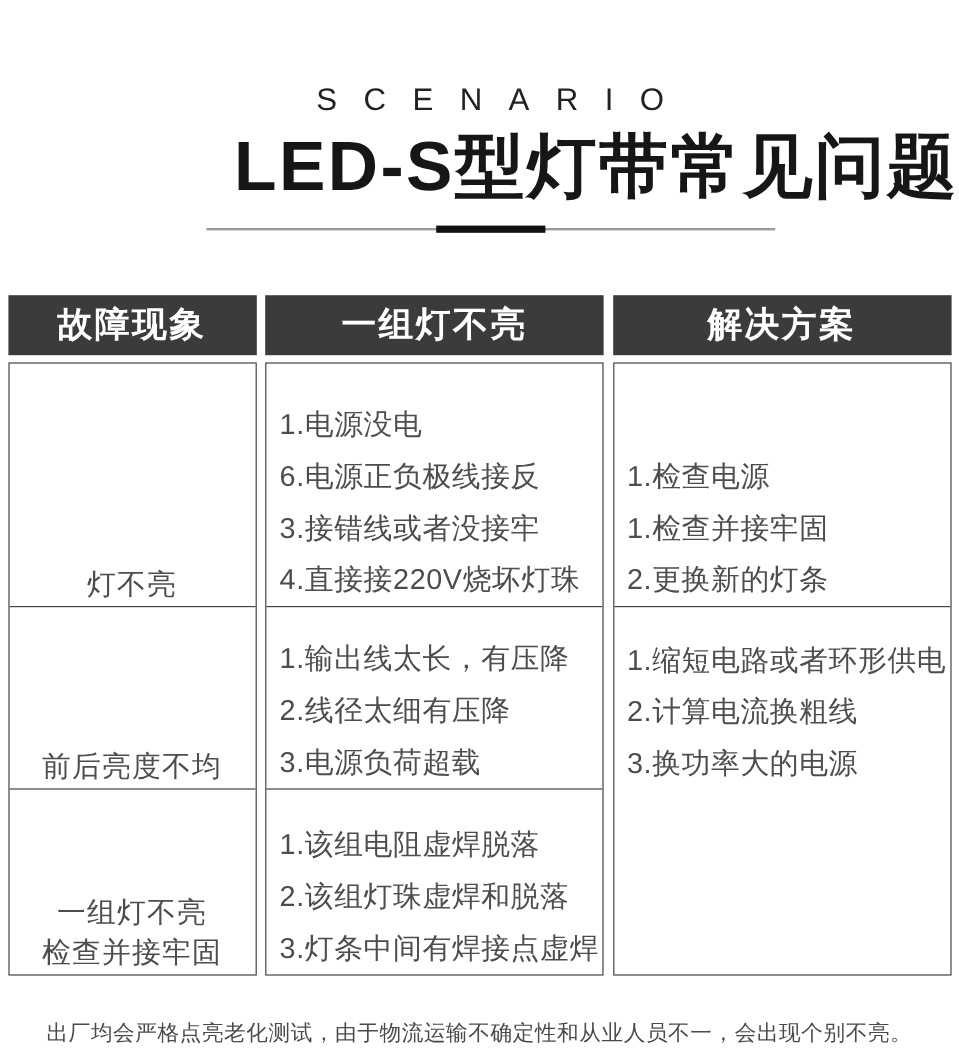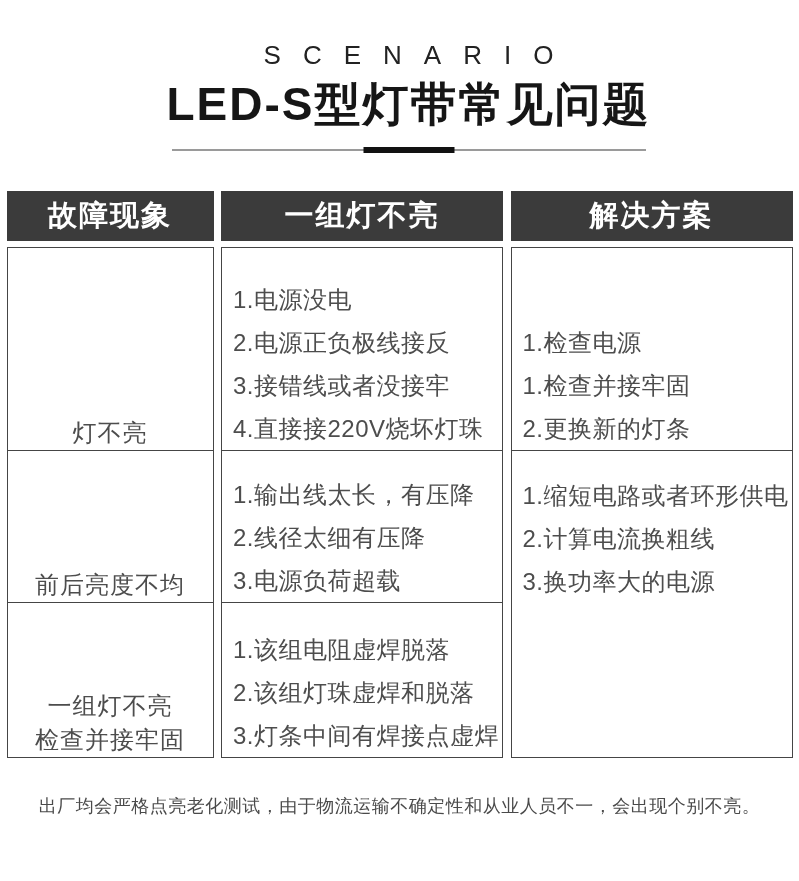--- a/index.html
+++ b/index.html
@@ -12,35 +12,36 @@
     overflow: hidden;
   }
   .page {
     position: relative;
     width: 799px;
     height: 881px;
     background: #ffffff;
   }
 
   
-  .hero { text-align: center; padding-top: 40px; margin-left: 18px; }
+  .hero { text-align: center; padding-top: 68px; margin-left: 18px; }
   .eyebrow {
     font-size: 26px;
     letter-spacing: 22px;
     text-indent: 22px;
     color: #222222;
     font-weight: 400;
   }
   .title {
     margin-top: 8px;
-    font-size: 46px;
+    font-size: 58px;
     font-weight: 800;
     letter-spacing: 2px;
     color: #161616;
     line-height: 1.1;
+    text-align: right;
   }
   .divider {
     position: relative;
     width: 474px;
     height: 6px;
     margin: 17px auto 0 auto;
   }
   .divider-line {
     position: absolute;
     left: 0; right: 0; top: 2px;
@@ -52,21 +53,21 @@
     transform: translateX(-50%);
     top: 0;
     width: 91px;
     height: 6px;
     background: #111111;
   }
 
   
   .fault-table {
     width: 786px;
-    margin: 38px auto 0 auto;
+    margin: 52px auto 0 auto;
   }
   .thead, .tbody {
     display: grid;
     grid-template-columns: 207px 282px 282px;
     column-gap: 7.5px;
   }
   .thead { margin-bottom: 6px; }
   .th {
     height: 50px;
     background: #3b3b3b;
@@ -151,21 +152,21 @@
             <div class="line">前后亮度不均</div>
           </div>
           <div class="cell center r2">
             <div class="line">一组灯不亮</div>
             <div class="line">检查并接牢固</div>
           </div>
         </div>
       <div class="tcol" id="col-causes">
           <div class="cell lines r0">
             <div class="line">1.电源没电</div>
-            <div class="line">2.电源正负极线接反</div>
+            <div class="line">6.电源正负极线接反</div>
             <div class="line">3.接错线或者没接牢</div>
             <div class="line">4.直接接220V烧坏灯珠</div>
           </div>
           <div class="cell lines r1">
             <div class="line">1.输出线太长，有压降</div>
             <div class="line">2.线径太细有压降</div>
             <div class="line">3.电源负荷超载</div>
           </div>
           <div class="cell lines r2">
             <div class="line">1.该组电阻虚焊脱落</div>

